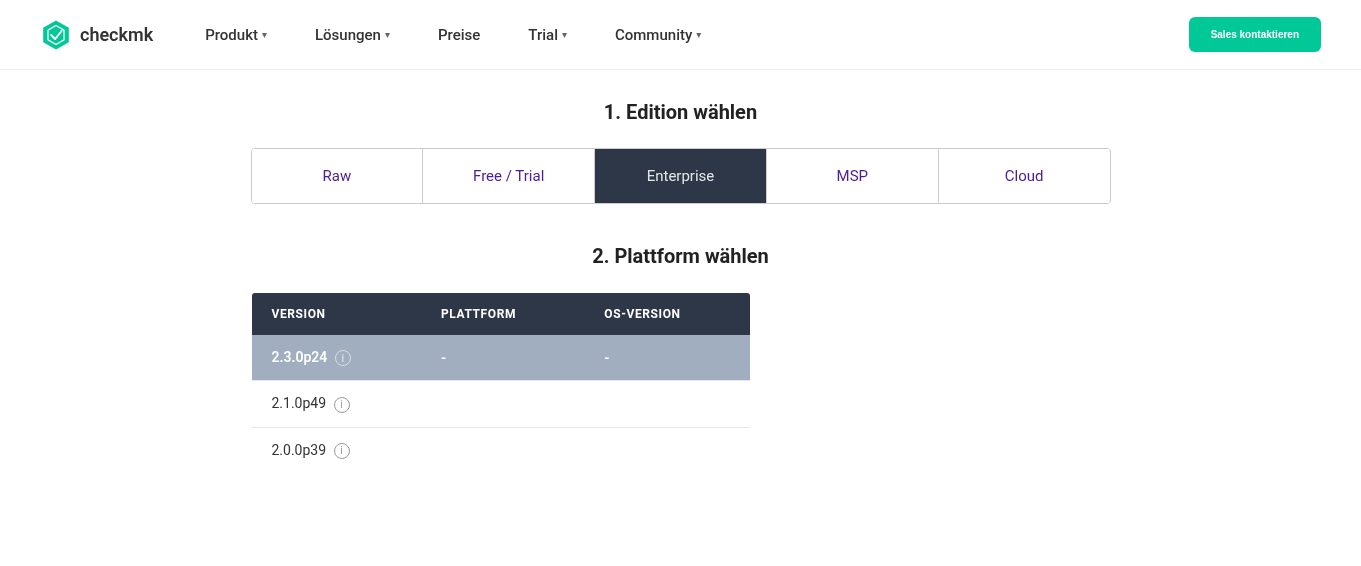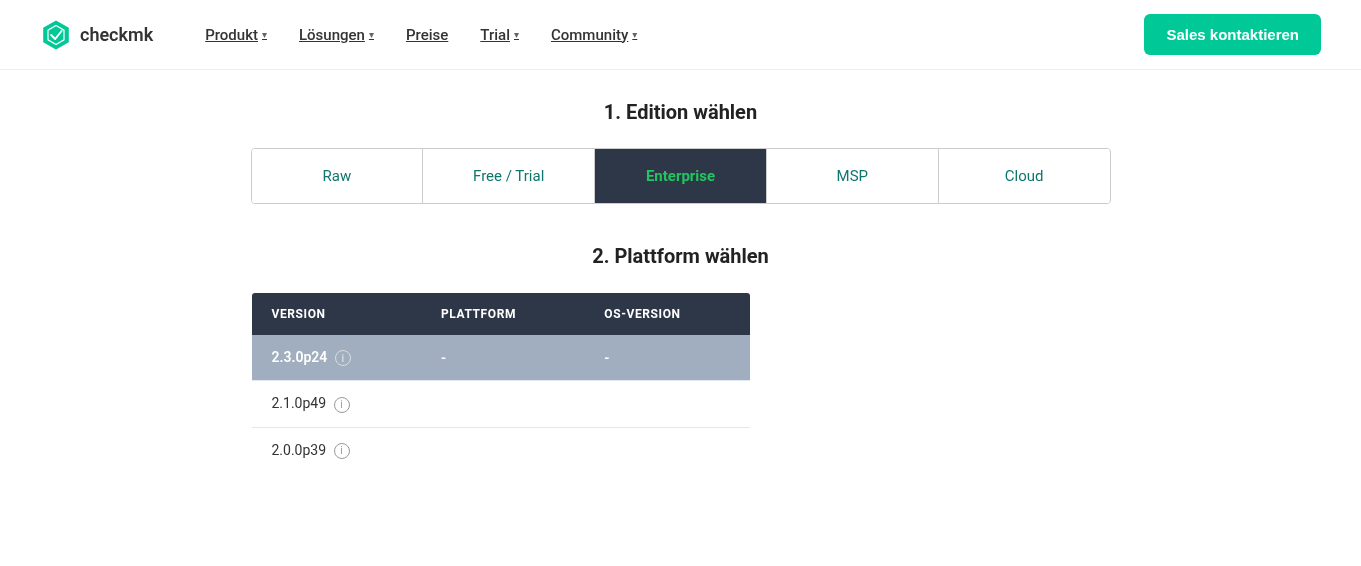--- a/index.html
+++ b/index.html
@@ -23,23 +23,22 @@
       font-weight: 600;
       font-size: 18px;
     }
     .logo-icon {
       width: 32px;
       height: 32px;
     }
     .nav-links {
       display: flex;
       align-items: center;
-      gap: 8px;
+      gap: 24px;
       flex: 1;
-      text-decoration: underline;
     }
     .nav-item {
       display: flex;
       align-items: center;
       gap: 4px;
       padding: 8px 12px;
       cursor: pointer;
       font-size: 15px;
       color: #333;
       font-weight: 500;
@@ -48,21 +47,21 @@
     .nav-chevron {
       font-size: 10px;
       color: #666;
     }
     .btn-sales {
       background: #00c896;
       color: #fff;
       border: none;
       padding: 12px 22px;
       border-radius: 6px;
-      font-size: 15px;
+      font-size: 10px;
       font-weight: 600;
       cursor: pointer;
       white-space: nowrap;
     }
 
     
     .main {
       max-width: 900px;
       margin: 0 auto;
       padding: 30px 20px;
@@ -83,30 +82,30 @@
       border-radius: 4px;
       overflow: hidden;
       margin-bottom: 40px;
     }
     .edition-tab {
       flex: 1;
       padding: 18px 10px;
       text-align: center;
       cursor: pointer;
       font-size: 15px;
-      color: #0f766e;
+      color: #4c1d95;
       background: #fff;
       border-right: 1px solid #ccc;
       font-weight: 400;
     }
     .edition-tab:last-child { border-right: none; }
     .edition-tab.active {
       background: #2d3748;
-      color: #22c55e;
-      font-weight: 700;
+      color: #e5e5e5;
+      font-weight: 400;
     }
 
     
     .table-section { margin-top: 10px; }
 
     .platform-table {
       width: 500px;
       border-collapse: collapse;
       border: 1px solid #ccc;
       border-radius: 4px;

